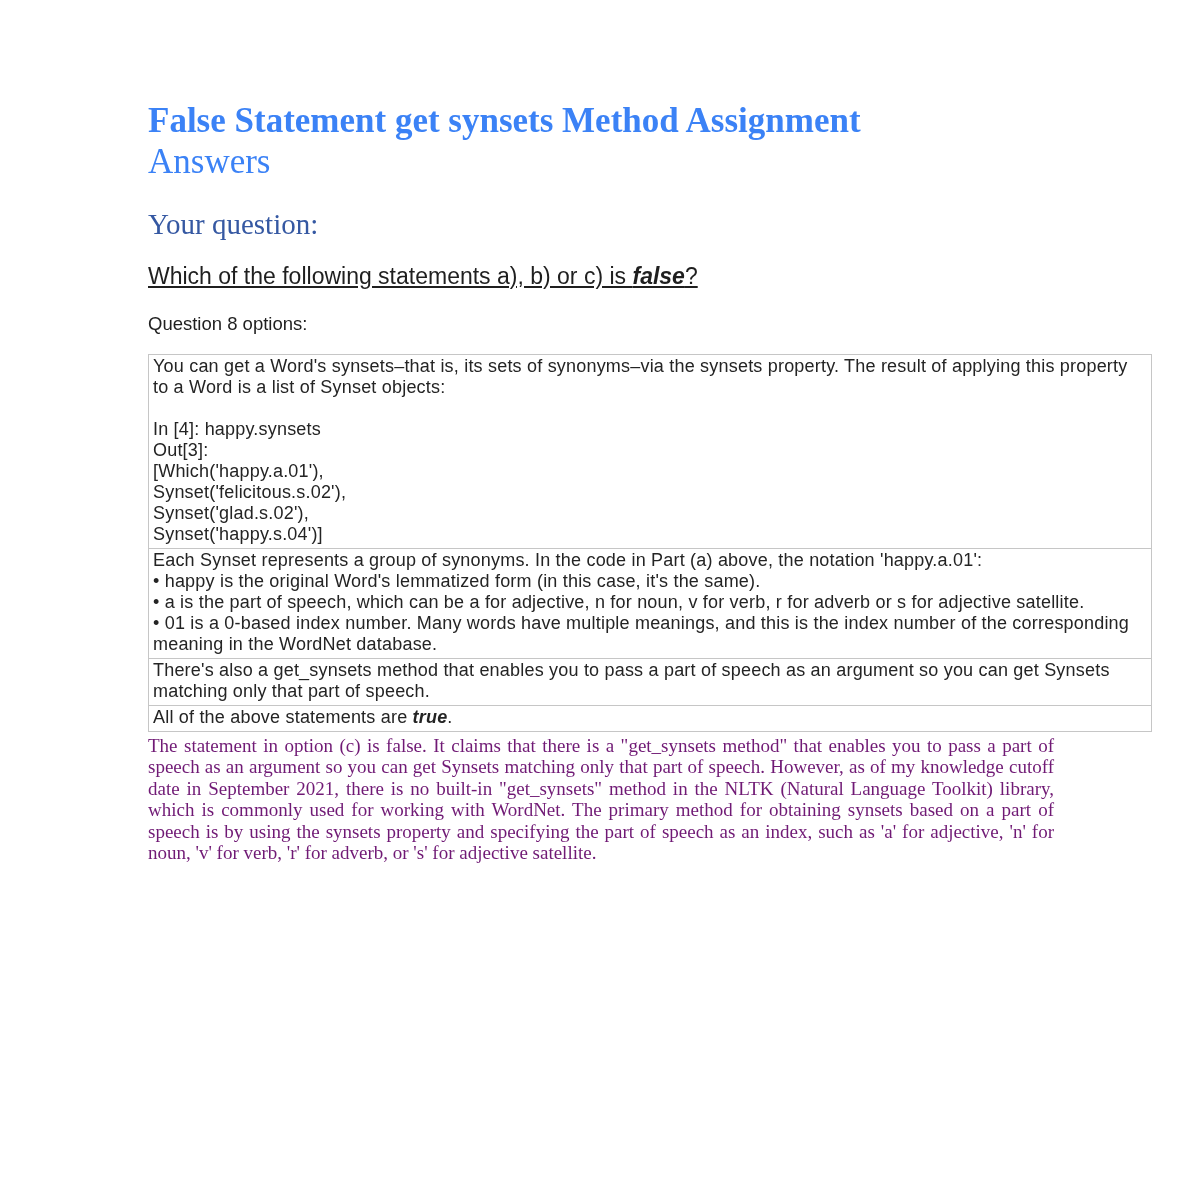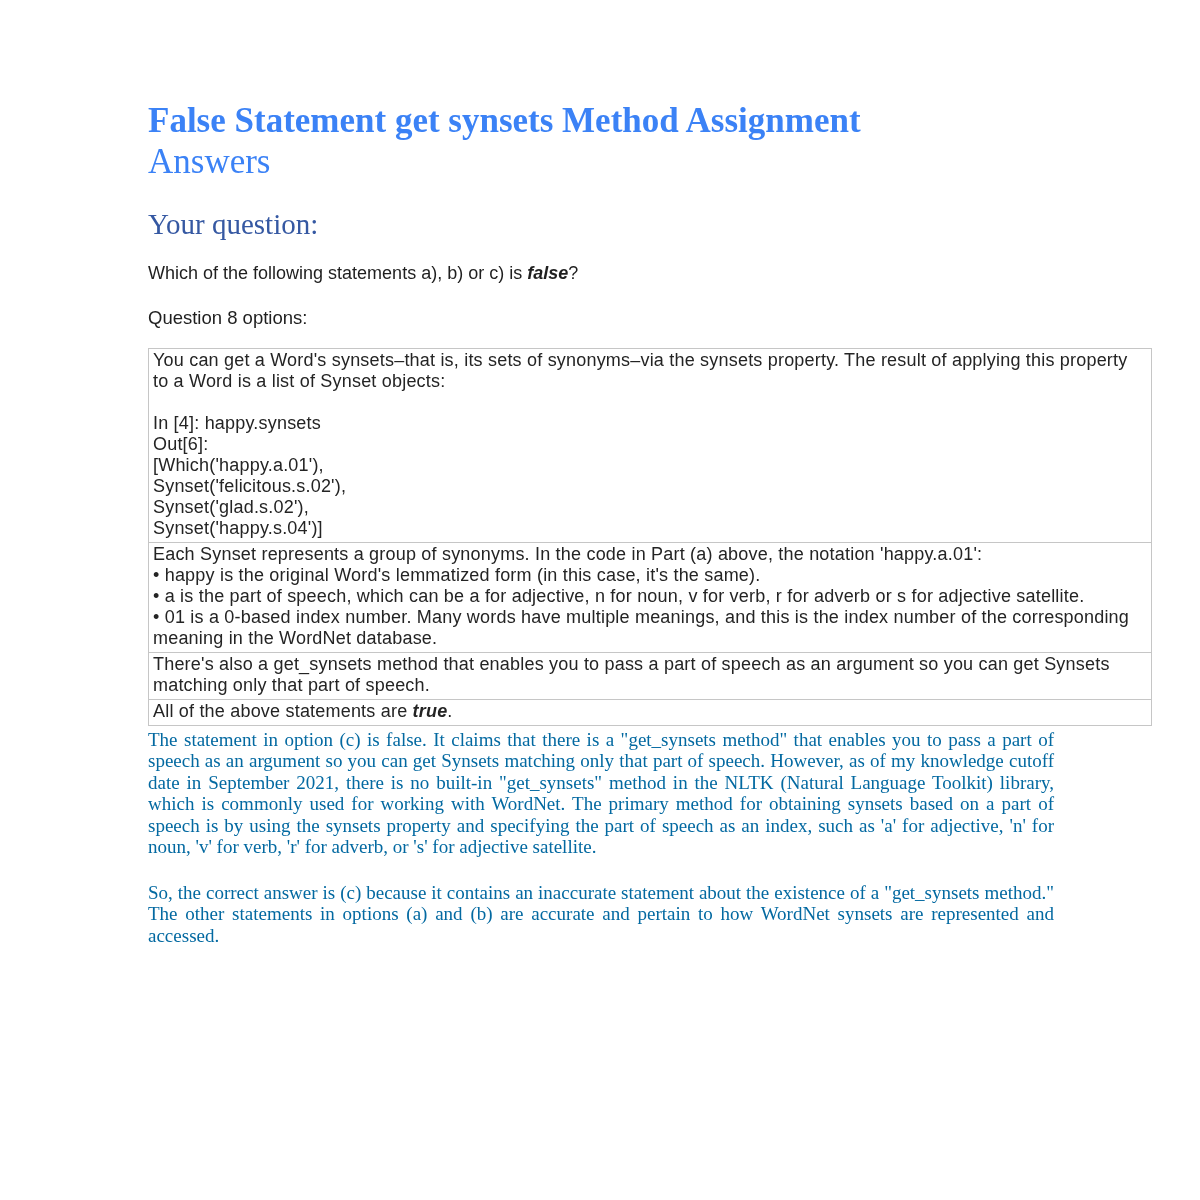--- a/index.html
+++ b/index.html
@@ -33,21 +33,21 @@
     line-height: 1.2;
     font-weight: normal;
     color: #3558a2;
     margin: 0;
   }
   .qh { margin-top: 24px; }
   .sans {
     font-family: "Liberation Sans", "DejaVu Sans", sans-serif;
     color: #1f1f1f;
   }
-  .question { font-size: 18px; margin: 21px 0 0 0; }
+  .question { font-size: 23px; margin: 21px 0 0 0; text-decoration: underline; }
   .bi { font-weight: bold; font-style: italic; }
   .options-label { font-size: 18.5px; margin: 23px 0 0 0; }
   .options-table {
     margin-top: 19px;
     width: 1004px;
     border: 1px solid #c6c6c6;
     font-family: "Liberation Sans", "DejaVu Sans", sans-serif;
     color: #242424;
   }
   .trow {
@@ -56,21 +56,21 @@
     line-height: 21px;
     letter-spacing: 0.2px;
   }
   .trow + .trow { border-top: 1px solid #c6c6c6; }
   .tline { min-height: 21px; }
   .answer-h { margin-top: 38px; }
   .serif-body {
     font-family: "Liberation Serif", "DejaVu Serif", serif;
     font-size: 19px;
     line-height: 21.5px;
-    color: #0369a1;
+    color: #701a75;
     text-align: justify;
     margin: 3px 0 0 0;
     width: 906px;
   }
   .p2 { margin-top: 24px; }
 </style>
 </head>
 <body>
 
 <div class="page">
@@ -83,21 +83,21 @@
     <p class="sans question"><span>Which of the following statements a), b) or c) is </span><span class="bi">false</span><span>?</span></p>
 
     <p class="sans options-label">Question 8 options:</p>
 
     <div class="options-table">
 
       <div class="trow">
         <div class="tline">You can get a Word's synsets–that is, its sets of synonyms–via the synsets property. The result of applying this property to a Word is a list of Synset objects:</div>
         <div class="tline"></div>
         <div class="tline">In [4]: happy.synsets</div>
-        <div class="tline">Out[6]:</div>
+        <div class="tline">Out[3]:</div>
         <div class="tline">[Which('happy.a.01'),</div>
         <div class="tline">Synset('felicitous.s.02'),</div>
         <div class="tline">Synset('glad.s.02'),</div>
         <div class="tline">Synset('happy.s.04')]</div>
       </div>
 
       <div class="trow">
         <div class="tline">Each Synset represents a group of synonyms. In the code in Part (a) above, the notation 'happy.a.01':</div>
         <div class="tline">• happy is the original Word's lemmatized form (in this case, it's the same).</div>
         <div class="tline">• a is the part of speech, which can be a for adjective, n for noun, v for verb, r for adverb or s for adjective satellite.</div>
@@ -110,16 +110,15 @@
 
       <div class="trow">
         <div class="tline"><span>All of the above statements are </span><span class="bi">true</span><span>.</span></div>
       </div>
 
     </div>
 
 
     <p class="serif-body">The statement in option (c) is false. It claims that there is a "get_synsets method" that enables you to pass a part of speech as an argument so you can get Synsets matching only that part of speech. However, as of my knowledge cutoff date in September 2021, there is no built-in "get_synsets" method in the NLTK (Natural Language Toolkit) library, which is commonly used for working with WordNet. The primary method for obtaining synsets based on a part of speech is by using the synsets property and specifying the part of speech as an index, such as 'a' for adjective, 'n' for noun, 'v' for verb, 'r' for adverb, or 's' for adjective satellite.</p>
 
-    <p class="serif-body p2">So, the correct answer is (c) because it contains an inaccurate statement about the existence of a "get_synsets method." The other statements in options (a) and (b) are accurate and pertain to how WordNet synsets are represented and accessed.</p>
 
   </div>
 </div>
 
 </body></html>

